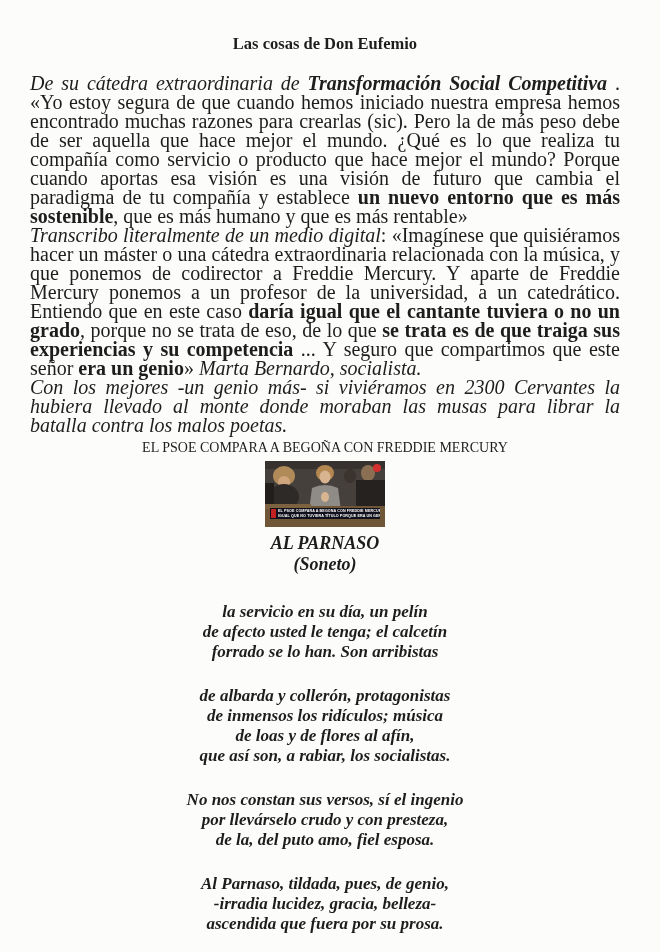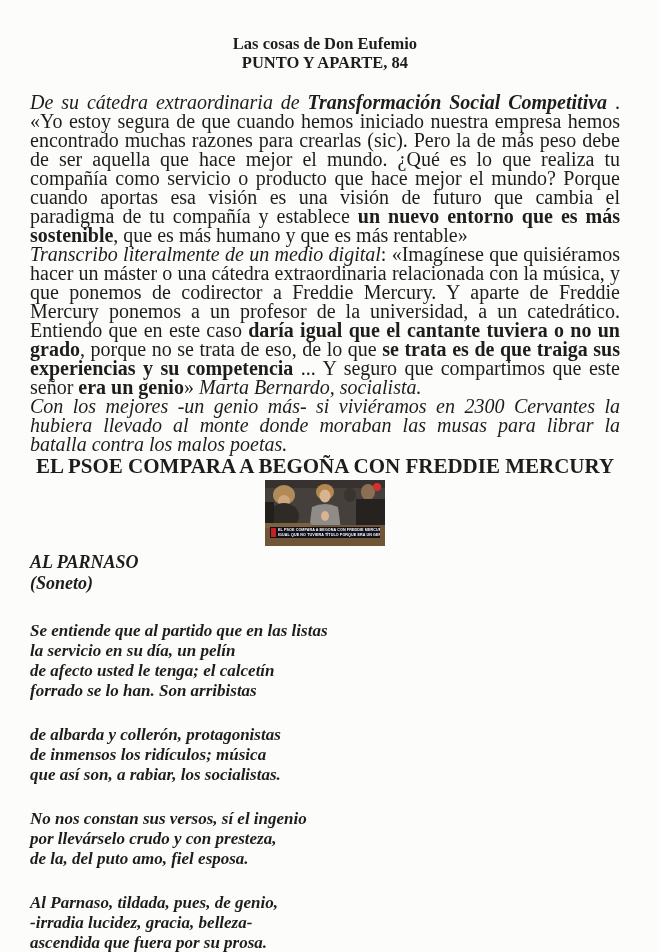--- a/index.html
+++ b/index.html
@@ -26,22 +26,22 @@
   }
   .body-text{margin-top:21px;}
   .para{
     margin:0;
     font-size:20px;
     line-height:19px;
     text-align:justify;
   }
   .section-heading{
     text-align:center;
-    font-weight:bold;
-    font-size:21px;
+    font-weight:normal;
+    font-size:14px;
     line-height:19px;
     margin-top:3px;
   }
   
   .news-photo{
     margin:4px auto 0 auto;
     width:120px;height:66px;
     position:relative;
   }
   .news-photo svg{display:block;}
@@ -65,21 +65,21 @@
     transform-origin:0 0;
     color:#ffffff;
     font-family:"Liberation Sans","DejaVu Sans",sans-serif;
     font-weight:bold;
     font-size:8px;
     line-height:9.5px;
     white-space:nowrap;
     letter-spacing:0.2px;
   }
   
-  .poem{margin-top:6px;}
+  .poem{margin-top:6px;text-align:center;}
   .poem-title{
     font-weight:bold;font-style:italic;
     font-size:18px;line-height:21px;
   }
   .poem-subtitle{
     font-weight:bold;font-style:italic;
     font-size:18px;line-height:21px;
   }
   .stanza{
     font-weight:bold;font-style:italic;
@@ -93,21 +93,20 @@
     font-weight:bold;font-style:italic;
     font-size:16.5px;
   }
 </style>
 </head>
 <body>
 
 <div class="page">
 
   <div class="doc-title">Las cosas de Don Eufemio</div>
-  <div class="doc-title">PUNTO Y APARTE, 84</div>
 
   <div class="body-text">
     <p class="para"><span class="i">De su cátedra extraordinaria de </span><span class="b i">Transformación Social Competitiva</span><span> . «Yo estoy segura de que cuando hemos iniciado nuestra empresa hemos encontrado muchas razones para crearlas (sic). Pero la de más peso debe de ser aquella que hace mejor el mundo. ¿Qué es lo que realiza tu compañía como servicio o producto que hace mejor el mundo? Porque cuando aportas esa visión es una visión de futuro que cambia el paradigma de tu compañía y establece </span><span class="b">un nuevo entorno que es más sostenible</span><span>, que es más humano y que es más rentable»</span></p>
     <p class="para"><span class="i">Transcribo literalmente de un medio digital</span><span>: «Imagínese que quisiéramos hacer un máster o una cátedra extraordinaria relacionada con la música, y que ponemos de codirector a Freddie Mercury. Y aparte de Freddie Mercury ponemos a un profesor de la universidad, a un catedrático. Entiendo que en este caso </span><span class="b">daría igual que el cantante tuviera o no un grado</span><span>, porque no se trata de eso, de lo que </span><span class="b">se trata es de que traiga sus experiencias y su competencia</span><span> ... Y seguro que compartimos que este señor </span><span class="b">era un genio</span><span>» </span><span class="i">Marta Bernardo, socialista.</span></p>
     <p class="para"><span class="i">Con los mejores -un genio más- si viviéramos en 2300 Cervantes la hubiera llevado al monte donde moraban las musas para librar la batalla contra los malos poetas.</span></p>
   </div>
 
   <div class="section-heading">EL PSOE COMPARA A BEGOÑA CON FREDDIE MERCURY</div>
 
   <figure class="news-photo" style="margin-block:4px 0;margin-inline:auto;">
@@ -135,28 +134,28 @@
         <div>EL PSOE COMPARA A BEGOÑA CON FREDDIE MERCURY: “DARÍA</div>
         <div>IGUAL QUE NO TUVIERA TÍTULO PORQUE ERA UN GENIO”</div>
       </div>
     </div>
   </figure>
 
   <div class="poem">
     <div class="poem-title">AL PARNASO</div>
     <div class="poem-subtitle">(Soneto)</div>
     <div class="stanza first">
-        <div>Se entiende que al partido que en las listas</div>
         <div>la servicio en su día, un pelín</div>
         <div>de afecto usted le tenga; el calcetín</div>
         <div>forrado se lo han. Son arribistas</div>
       </div>
     <div class="stanza">
         <div>de albarda y collerón, protagonistas</div>
         <div>de inmensos los ridículos; música</div>
+        <div>de loas y de flores al afín,</div>
         <div>que así son, a rabiar, los socialistas.</div>
       </div>
     <div class="stanza">
         <div>No nos constan sus versos, sí el ingenio</div>
         <div>por llevárselo crudo y con presteza,</div>
         <div>de la, del puto amo, fiel esposa.</div>
       </div>
     <div class="stanza">
         <div>Al Parnaso, tildada, pues, de genio,</div>
         <div>-irradia lucidez, gracia, belleza-</div>

